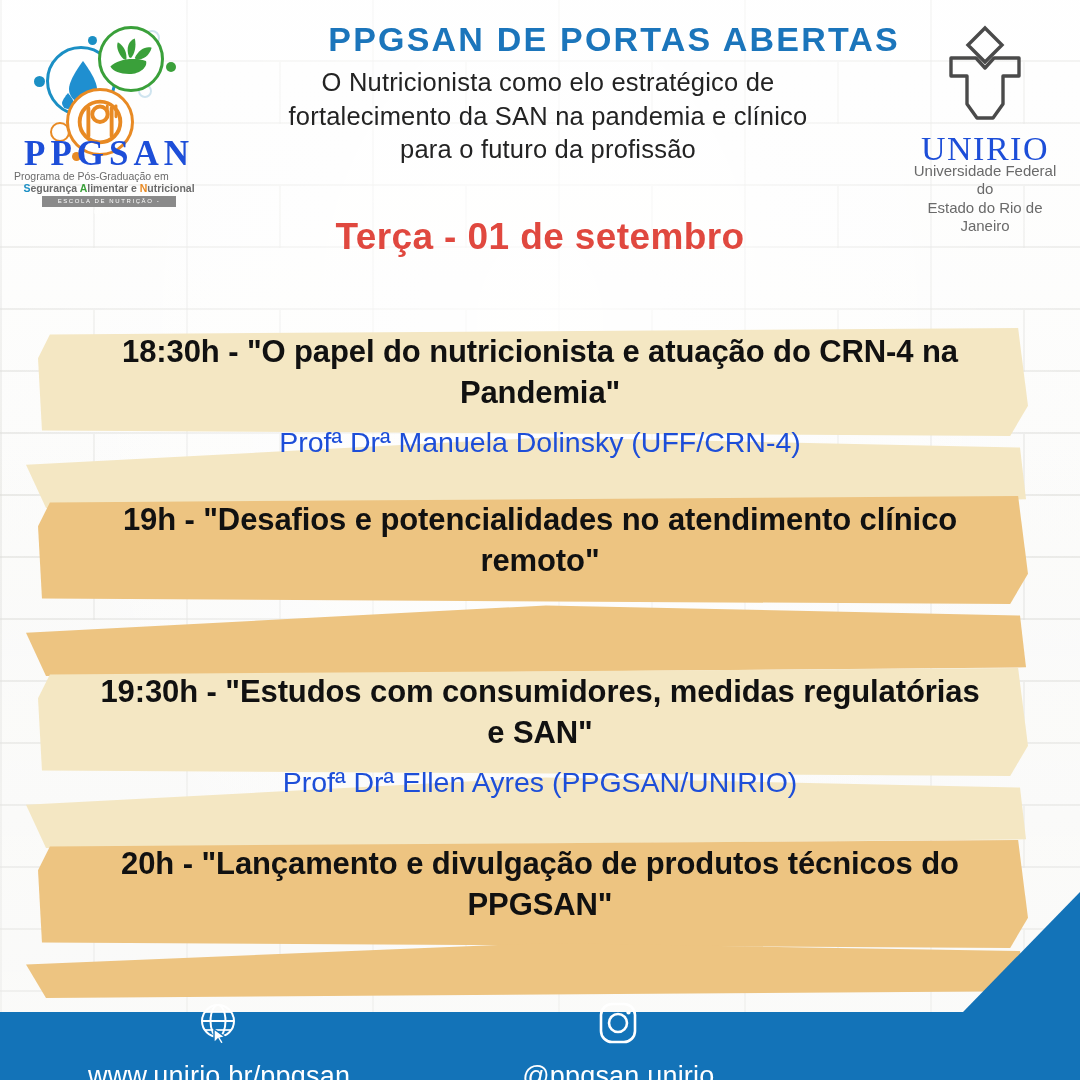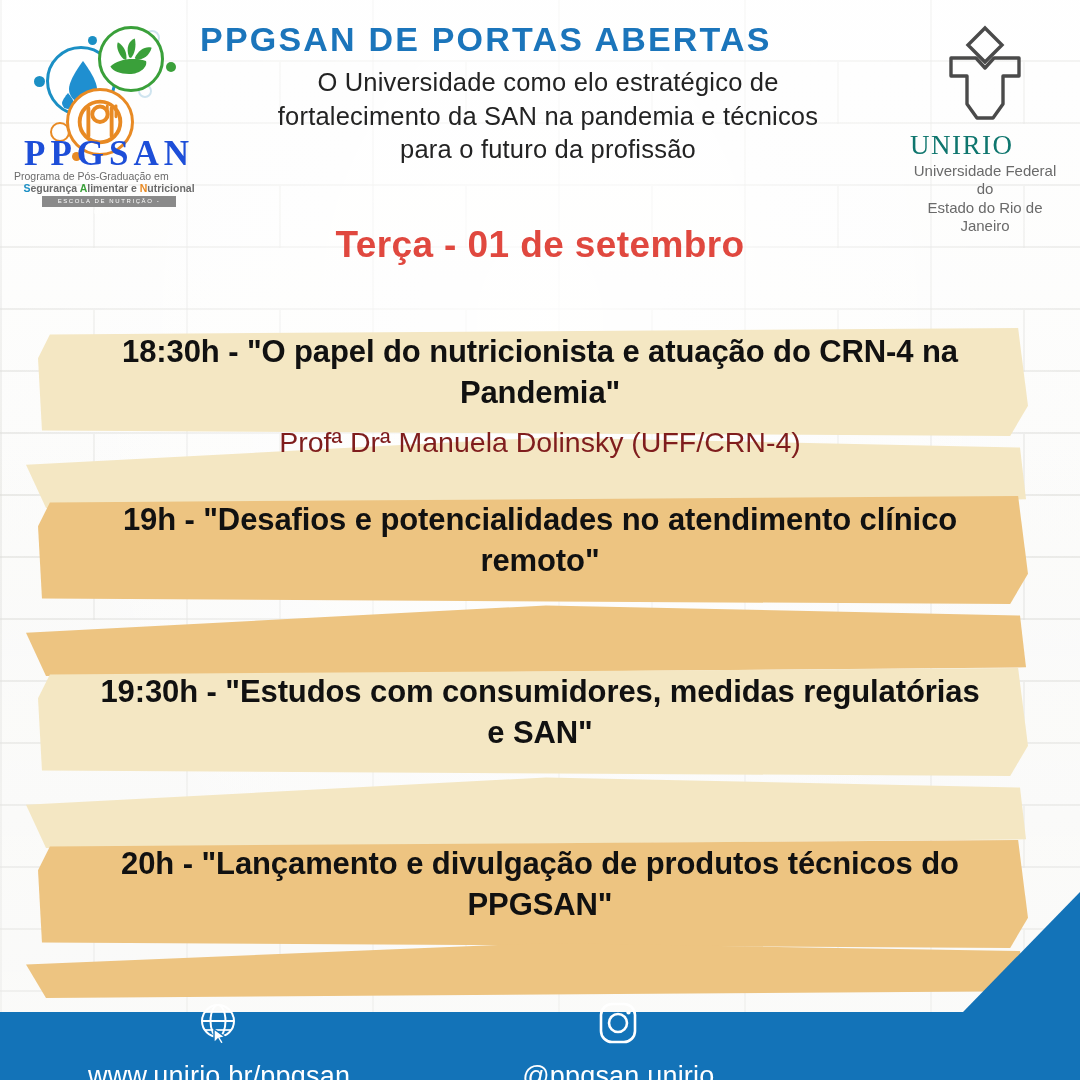--- a/index.html
+++ b/index.html
@@ -72,45 +72,45 @@
   }
   .logo-sub2 .s{color:#1b8fc4;} .logo-sub2 .a{color:#3aa03a;} .logo-sub2 .n{color:#e88a24;}
   .logo-bar {
     position:absolute; left:28px; top:178px; width:134px; height:11px;
     background:#8a8a8a; color:#fff; font-size:6px; letter-spacing:1.6px;
     text-align:center; line-height:11px;
   }
 
   
   .title-main {
-    position:absolute; left:200px; top:22px; width:700px; text-align:left;
+    position:absolute; left:200px; top:22px; width:700px; text-align:right;
     font-size:34px; font-weight:700; letter-spacing:2.2px; color:#1b75bb;
     line-height:1.05;
   }
   .title-sub {
     position:absolute; left:196px; top:66px; width:704px; text-align:center;
     font-size:25.5px; font-weight:400; color:#232323; line-height:1.32;
     letter-spacing:.2px;
   }
 
   
   .unirio-logo { position:absolute; right:20px; top:22px; width:150px; height:160px; }
   .unirio-word {
-    position:absolute; left:0; top:110px; width:150px; text-align:left;
+    position:absolute; left:0; top:110px; width:150px; text-align:center;
     font-family:"Liberation Serif", serif;
-    font-size:27px; font-weight:400; letter-spacing:1.5px; color:#0f766e; line-height:1;
+    font-size:34px; font-weight:400; letter-spacing:1.5px; color:#1d4ed8; line-height:1;
   }
   .unirio-sub {
     position:absolute; left:0; top:140px; width:150px; text-align:center;
     font-size:15px; color:#6a6a6a; line-height:1.22;
   }
 
   
   .date-line {
-    position:absolute; top:224px; left:0; width:1080px; text-align:center;
+    position:absolute; top:216px; left:0; width:1080px; text-align:center;
     font-size:37px; font-weight:700; color:#e0483f; letter-spacing:.4px;
   }
 
   
   .sessions { position:absolute; top:318px; left:0; width:1080px; }
   .session { position:relative; width:1080px; }
 
   .band {
     position:absolute;
     background:#f4e7c3;
@@ -129,21 +129,21 @@
   .sess-text {
     position:relative; z-index:2; width:1080px; text-align:center;
     padding-top:14px;
   }
   .sess-title {
     font-size:31px; font-weight:700; color:#111; line-height:1.32;
     letter-spacing:-.1px;
     padding:0 96px;
   }
   .sess-speaker {
-    font-size:28.5px; font-weight:400; color:#7f1d1d; line-height:1.3;
+    font-size:28.5px; font-weight:400; color:#1d4ed8; line-height:1.3;
     margin-top:10px;
   }
 
   
   .blue-wedge {
     position:absolute; right:0; bottom:68px; width:150px; height:120px;
     background:#1373b8;
     clip-path: polygon(100% 0%, 100% 100%, 22% 100%);
   }
   .footer-bar {
@@ -205,22 +205,22 @@
       </div>
 
       <div class="logo-word">PPGSAN</div>
       <div class="logo-sub1">Programa de Pós-Graduação em</div>
       <div class="logo-sub2"><span class="s">S</span>egurança <span class="a">A</span>limentar e <span class="n">N</span>utricional</div>
       <div class="logo-bar">ESCOLA DE NUTRIÇÃO - UNIRIO</div>
     </div>
 
     <div class="title-main">PPGSAN DE PORTAS ABERTAS</div>
     <div class="title-sub">
-      <div>O Universidade como elo estratégico de</div>
-      <div>fortalecimento da SAN na pandemia e técnicos</div>
+      <div>O Nutricionista como elo estratégico de</div>
+      <div>fortalecimento da SAN na pandemia e clínico</div>
       <div>para o futuro da profissão</div>
     </div>
 
     <div class="unirio-logo">
       <svg viewBox="0 0 150 110" width="150" height="110" style="position:absolute;left:0;top:0;">
         <path d="M75 6 L92 23 L75 40 L58 23 Z" fill="none" stroke="#4a4a4a" stroke-width="3.4"></path>
         <path d="M41 36 L66 36 L75 46 L84 36 L109 36 L109 54 L93 54 L93 82 L83 96 L67 96 L57 82 L57 54 L41 54 Z" fill="none" stroke="#4a4a4a" stroke-width="3.4" stroke-linejoin="round"></path>
       </svg>
       <div class="unirio-word">UNIRIO</div>
       <div class="unirio-sub">
@@ -249,20 +249,21 @@
       <div class="sess-text">
         <div class="sess-title">19h - "Desafios e potencialidades no atendimento clínico remoto"</div>
       </div>
     </div>
 
     <div class="session" style="height:172px;">
       <div class="band title-band"></div>
       <div class="band speaker-band" style="top:118px;"></div>
       <div class="sess-text">
         <div class="sess-title">19:30h - "Estudos com consumidores, medidas regulatórias e SAN"</div>
+        <div class="sess-speaker">Profª Drª Ellen Ayres (PPGSAN/UNIRIO)</div>
       </div>
     </div>
 
     <div class="session" style="height:140px;">
       <div class="band title-band dark"></div>
       <div class="band speaker-band dark" style="top:112px;height:56px;"></div>
       <div class="sess-text">
         <div class="sess-title">20h - "Lançamento e divulgação de produtos técnicos do PPGSAN"</div>
       </div>
     </div>

